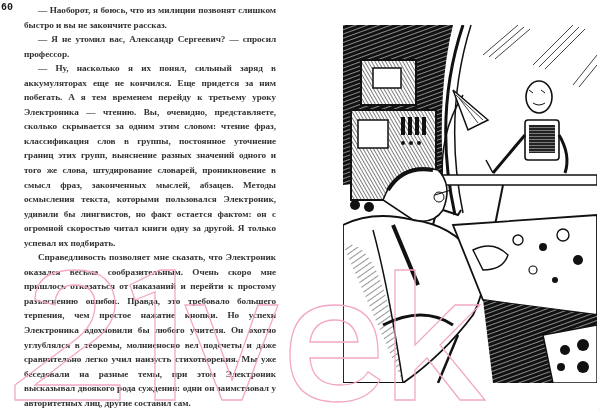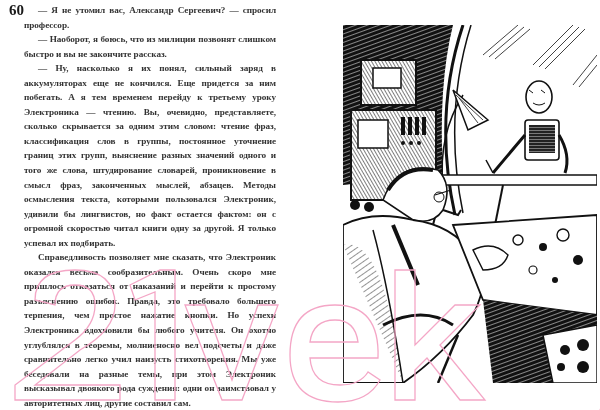--- a/index.html
+++ b/index.html
@@ -4,23 +4,22 @@
 <style>
   html, body { margin:0; padding:0; }
   body {
     width:600px; height:410px; overflow:hidden; position:relative;
     background:#ffffff;
     font-family: "DejaVu Serif", "Liberation Serif", serif;
     color:#2a2a2a;
   }
   .page-number {
     position:absolute; left:1px; top:2px;
-    font-size:15px; font-weight:bold; color:#1a1a1a;
-    font-family: Liberation Serif, serif;
-    padding-left: 8px;
+    font-size:10px; font-weight:bold; color:#1a1a1a;
+    font-family: Liberation Mono, monospace;
   }
   .text-column {
     position:absolute; left:24px; top:3px; width:252px;
     font-size:9.2px; line-height:14.55px;
     text-align:justify; letter-spacing:-0.05px;
     font-family: "Liberation Serif", serif;
     font-weight:bold; color:#333;
   }
   .text-column p { margin:0; text-indent:14px; }
   .illustration {
@@ -32,22 +31,22 @@
     position:absolute; left:0; top:0; width:600px; height:410px;
     pointer-events:none;
   }
 </style>
 </head>
 <body>
 
 <div class="page-number">60</div>
 
 <div class="text-column">
+  <p>— Наоборот, я боюсь, что из милиции позвонят слишком быстро и вы не закончите рассказ.</p>
   <p>— Я не утомил вас, Александр Сергеевич? — спросил профессор.</p>
-  <p>— Наоборот, я боюсь, что из милиции позвонят слишком быстро и вы не закончите рассказ.</p>
   <p>— Ну, насколько я их понял, сильный заряд в аккумуляторах еще не кончился. Еще придется за ним побегать. А я тем временем перейду к третьему уроку Электроника — чтению. Вы, очевидно, представляете, сколько скрывается за одним этим словом: чтение фраз, классификация слов в группы, постоянное уточнение границ этих групп, выяснение разных значений одного и того же слова, штудирование словарей, проникновение в смысл фраз, законченных мыслей, абзацев. Методы осмысления текста, которыми пользовался Электроник, удивили бы лингвистов, но факт остается фактом: он с огромной скоростью читал книги одну за другой. Я только успевал их подбирать.</p>
   <p>Справедливость позволяет мне сказать, что Электроник оказался весьма сообразительным. Очень скоро мне пришлось отказаться от наказаний и перейти к простому разъяснению ошибок. Правда, это требовало большего терпения, чем простое нажатие кнопки. Но успехи Электроника вдохновили бы любого учителя. Он охотно углублялся в теоремы, молниеносно вел подсчеты и даже сравнительно легко учил наизусть стихотворения. Мы уже беседовали на разные темы, при этом Электроник высказывал двоякого рода суждения: одни он заимствовал у авторитетных лиц, другие составил сам.</p>
 
 </div>
 
 <div class="illustration">
   <svg width="254" height="358" viewBox="0 0 254 358">
     <defs>
       <pattern id="hatchA" width="4" height="4" patternUnits="userSpaceOnUse" patternTransform="rotate(70)">
         <rect width="4" height="4" fill="#111"></rect>

